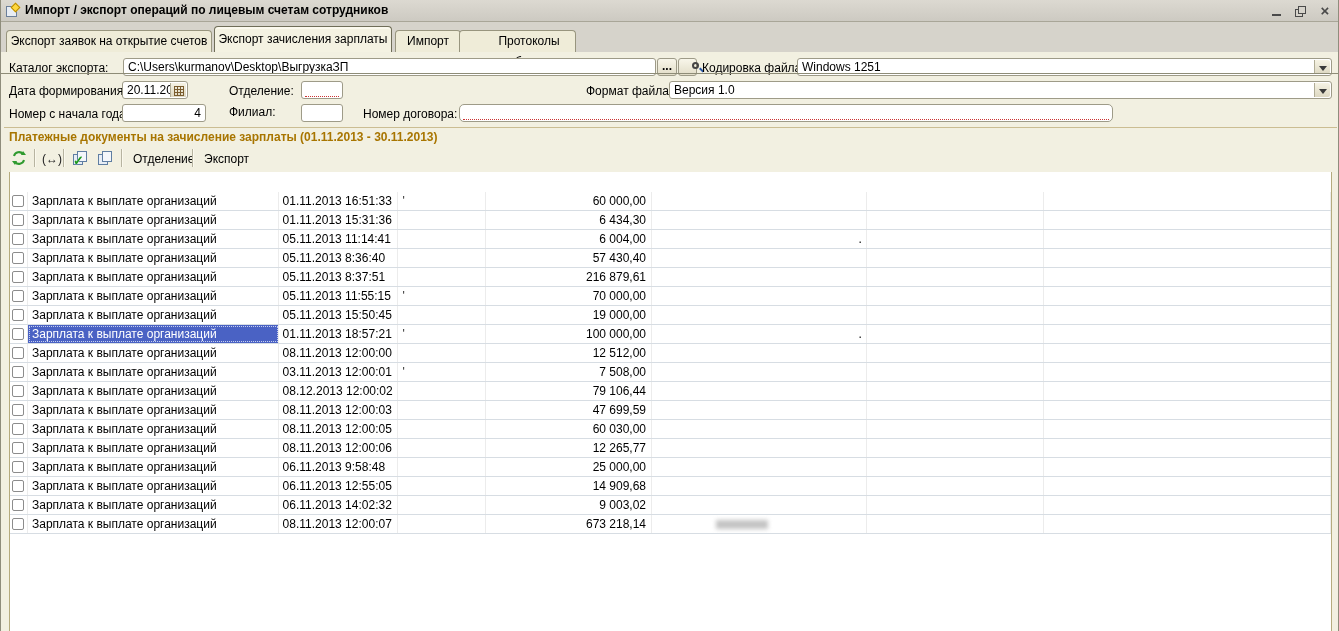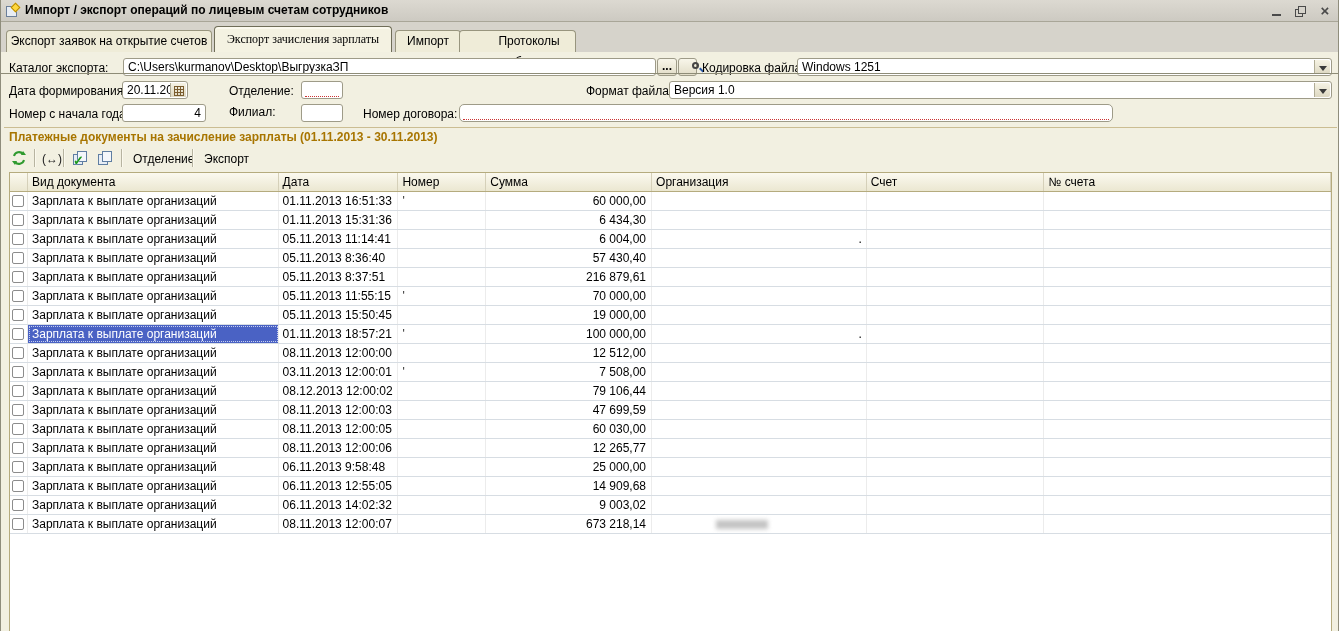--- a/index.html
+++ b/index.html
@@ -24,21 +24,21 @@
   .glyph-restore .r2 { position:absolute; left:4px; bottom:4px; width:8px; height:8px; border:1px solid #4a4a4a; background:#d6d3cb;}
   .glyph-close { font-size:15px; line-height:14px; text-align:center; width:14px; display:inline-block; }
 
   
   .tabstrip { position:absolute; left:0; top:22px; width:100%; height:30px; background:#d6d3cb; }
   .strip-line { position:absolute; left:0; top:51px; width:100%; height:1px; background:#8e8c77; z-index:1; }
   .tab { position:absolute; bottom:0; height:22px; background:#efecd8; border:1px solid #98957e;
          border-bottom:none; border-radius:4px 4px 0 0; text-align:center; line-height:21px;
          font-size:12px; color:#000; cursor:default; z-index:0; }
   .tab.active { height:26px; background:#f4f2e2; border-color:#6f6d58; z-index:2; line-height:25px;
-                box-shadow:inset 0 2px 0 #fbf9ee;font-family:Liberation Serif, serif; }
+                box-shadow:inset 0 2px 0 #fbf9ee; }
 
   
   .form-label { position:absolute; height:18px; line-height:18px; white-space:nowrap; }
   .field { position:absolute; height:18px; background:#fff; border:1px solid #9e9b88;
            border-radius:3px; line-height:16px; padding:0 4px; white-space:nowrap; overflow:hidden; }
   .field .red-dots { position:absolute; left:3px; right:3px; bottom:1px; border-bottom:1px dotted #c33; }
   .field.right { text-align:right; }
   .combo { padding-right:6px; }
   .combo .drop { position:absolute; right:1px; top:1px; bottom:1px; width:16px;
                  background:linear-gradient(#f6f3e4,#ddd8c2); border-left:1px solid #b0ac96;
@@ -200,30 +200,20 @@
           <span class="p2"></span>
         </span>
     </span>
     <span class="tb-sep" style="left:120px;"></span>
     <span class="tb-item tb-text" style="left:128px;">Отделение</span>
     <span class="tb-sep" style="left:191px;"></span>
     <span class="tb-item tb-text" style="left:199px;">Экспорт</span>
   </div>
 
   <div class="table">
-    <div class="thead">
-        <div class="hcell" style="width: 18px;"></div>
-        <div class="hcell" style="width: 251px;">Вид документа</div>
-        <div class="hcell" style="width: 120px;">Дата</div>
-        <div class="hcell" style="width: 88px;">Номер</div>
-        <div class="hcell" style="width: 166px;">Сумма</div>
-        <div class="hcell" style="width: 215px;">Организация</div>
-        <div class="hcell" style="width: 178px;">Счет</div>
-        <div class="hcell" style="width: 287px;">№ счета</div>
-      </div>
     <div class="tbody">
         <div class="trow">
           <div class="tcell" style="width: 18px;">
             <span class="checkbox"></span>
           </div>
           <div class="tcell c-doc" style="width: 251px;">Зарплата к выплате организаций</div>
           <div class="tcell c-date" style="width: 120px;">01.11.2013 16:51:33</div>
           <div class="tcell num-mark" style="width: 88px;">'</div>
           <div class="tcell c-sum" style="width: 166px;">60 000,00</div>
           <div class="tcell c-org" style="width: 215px;"></div>

